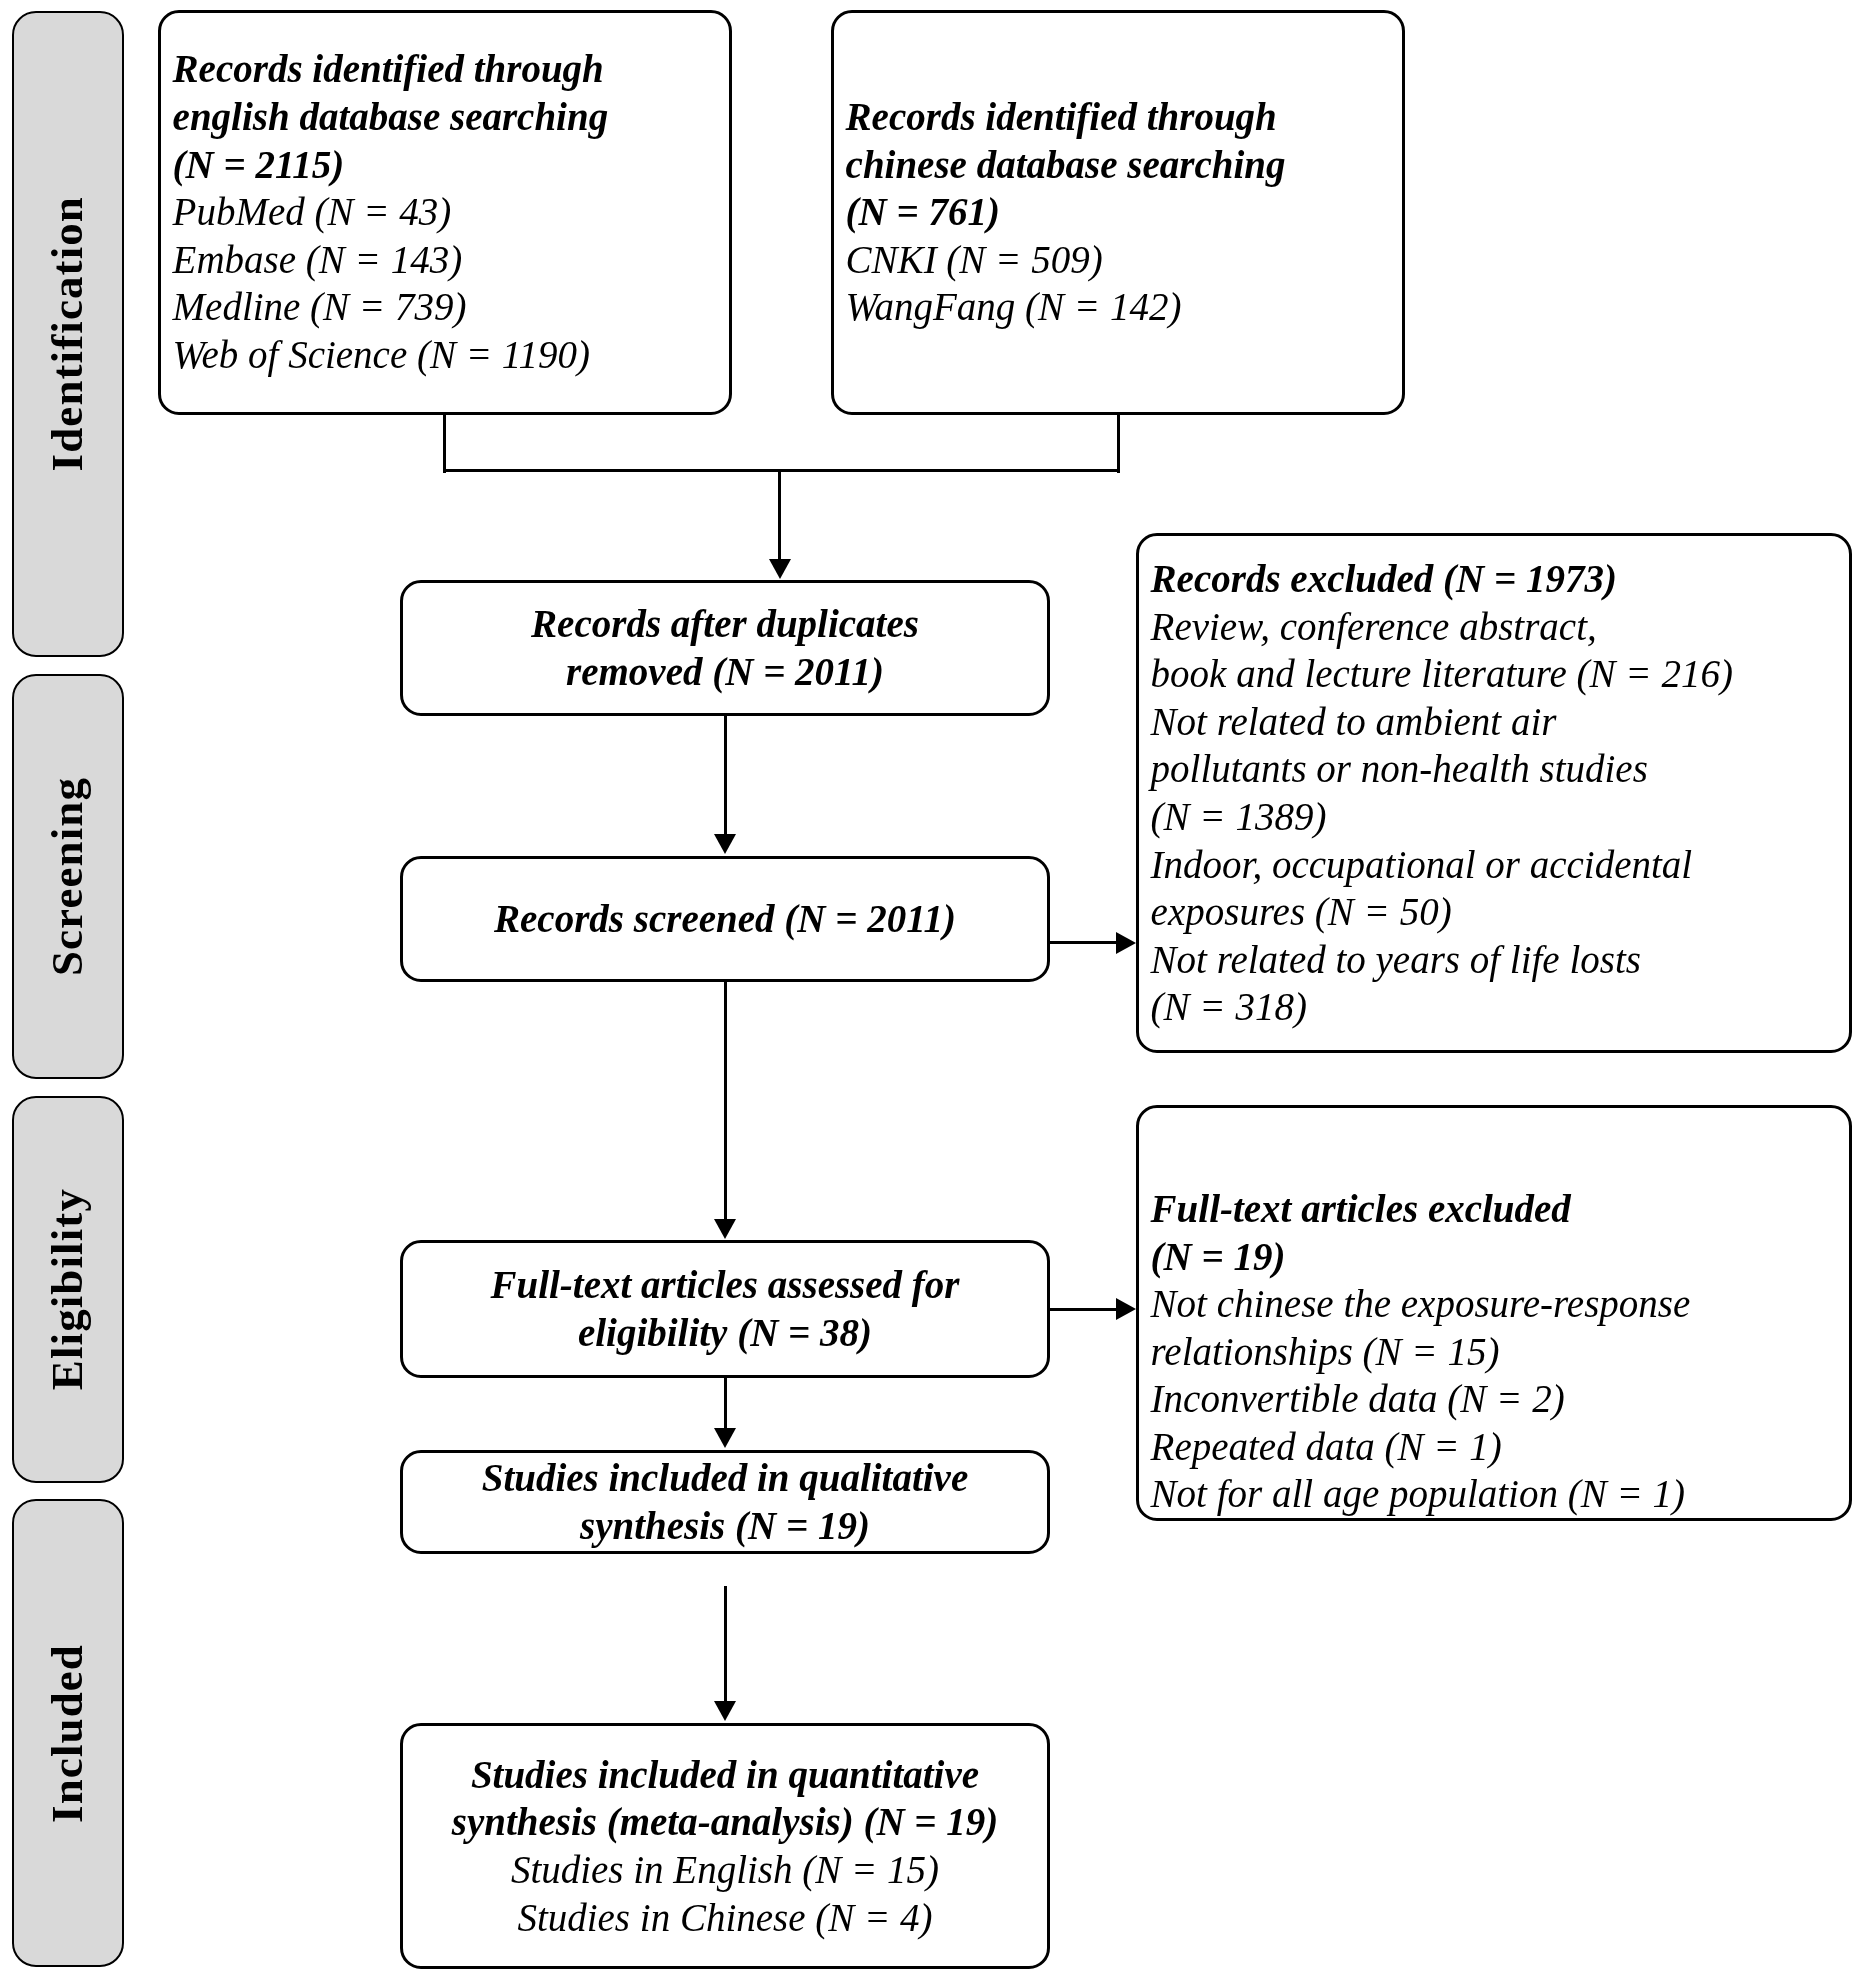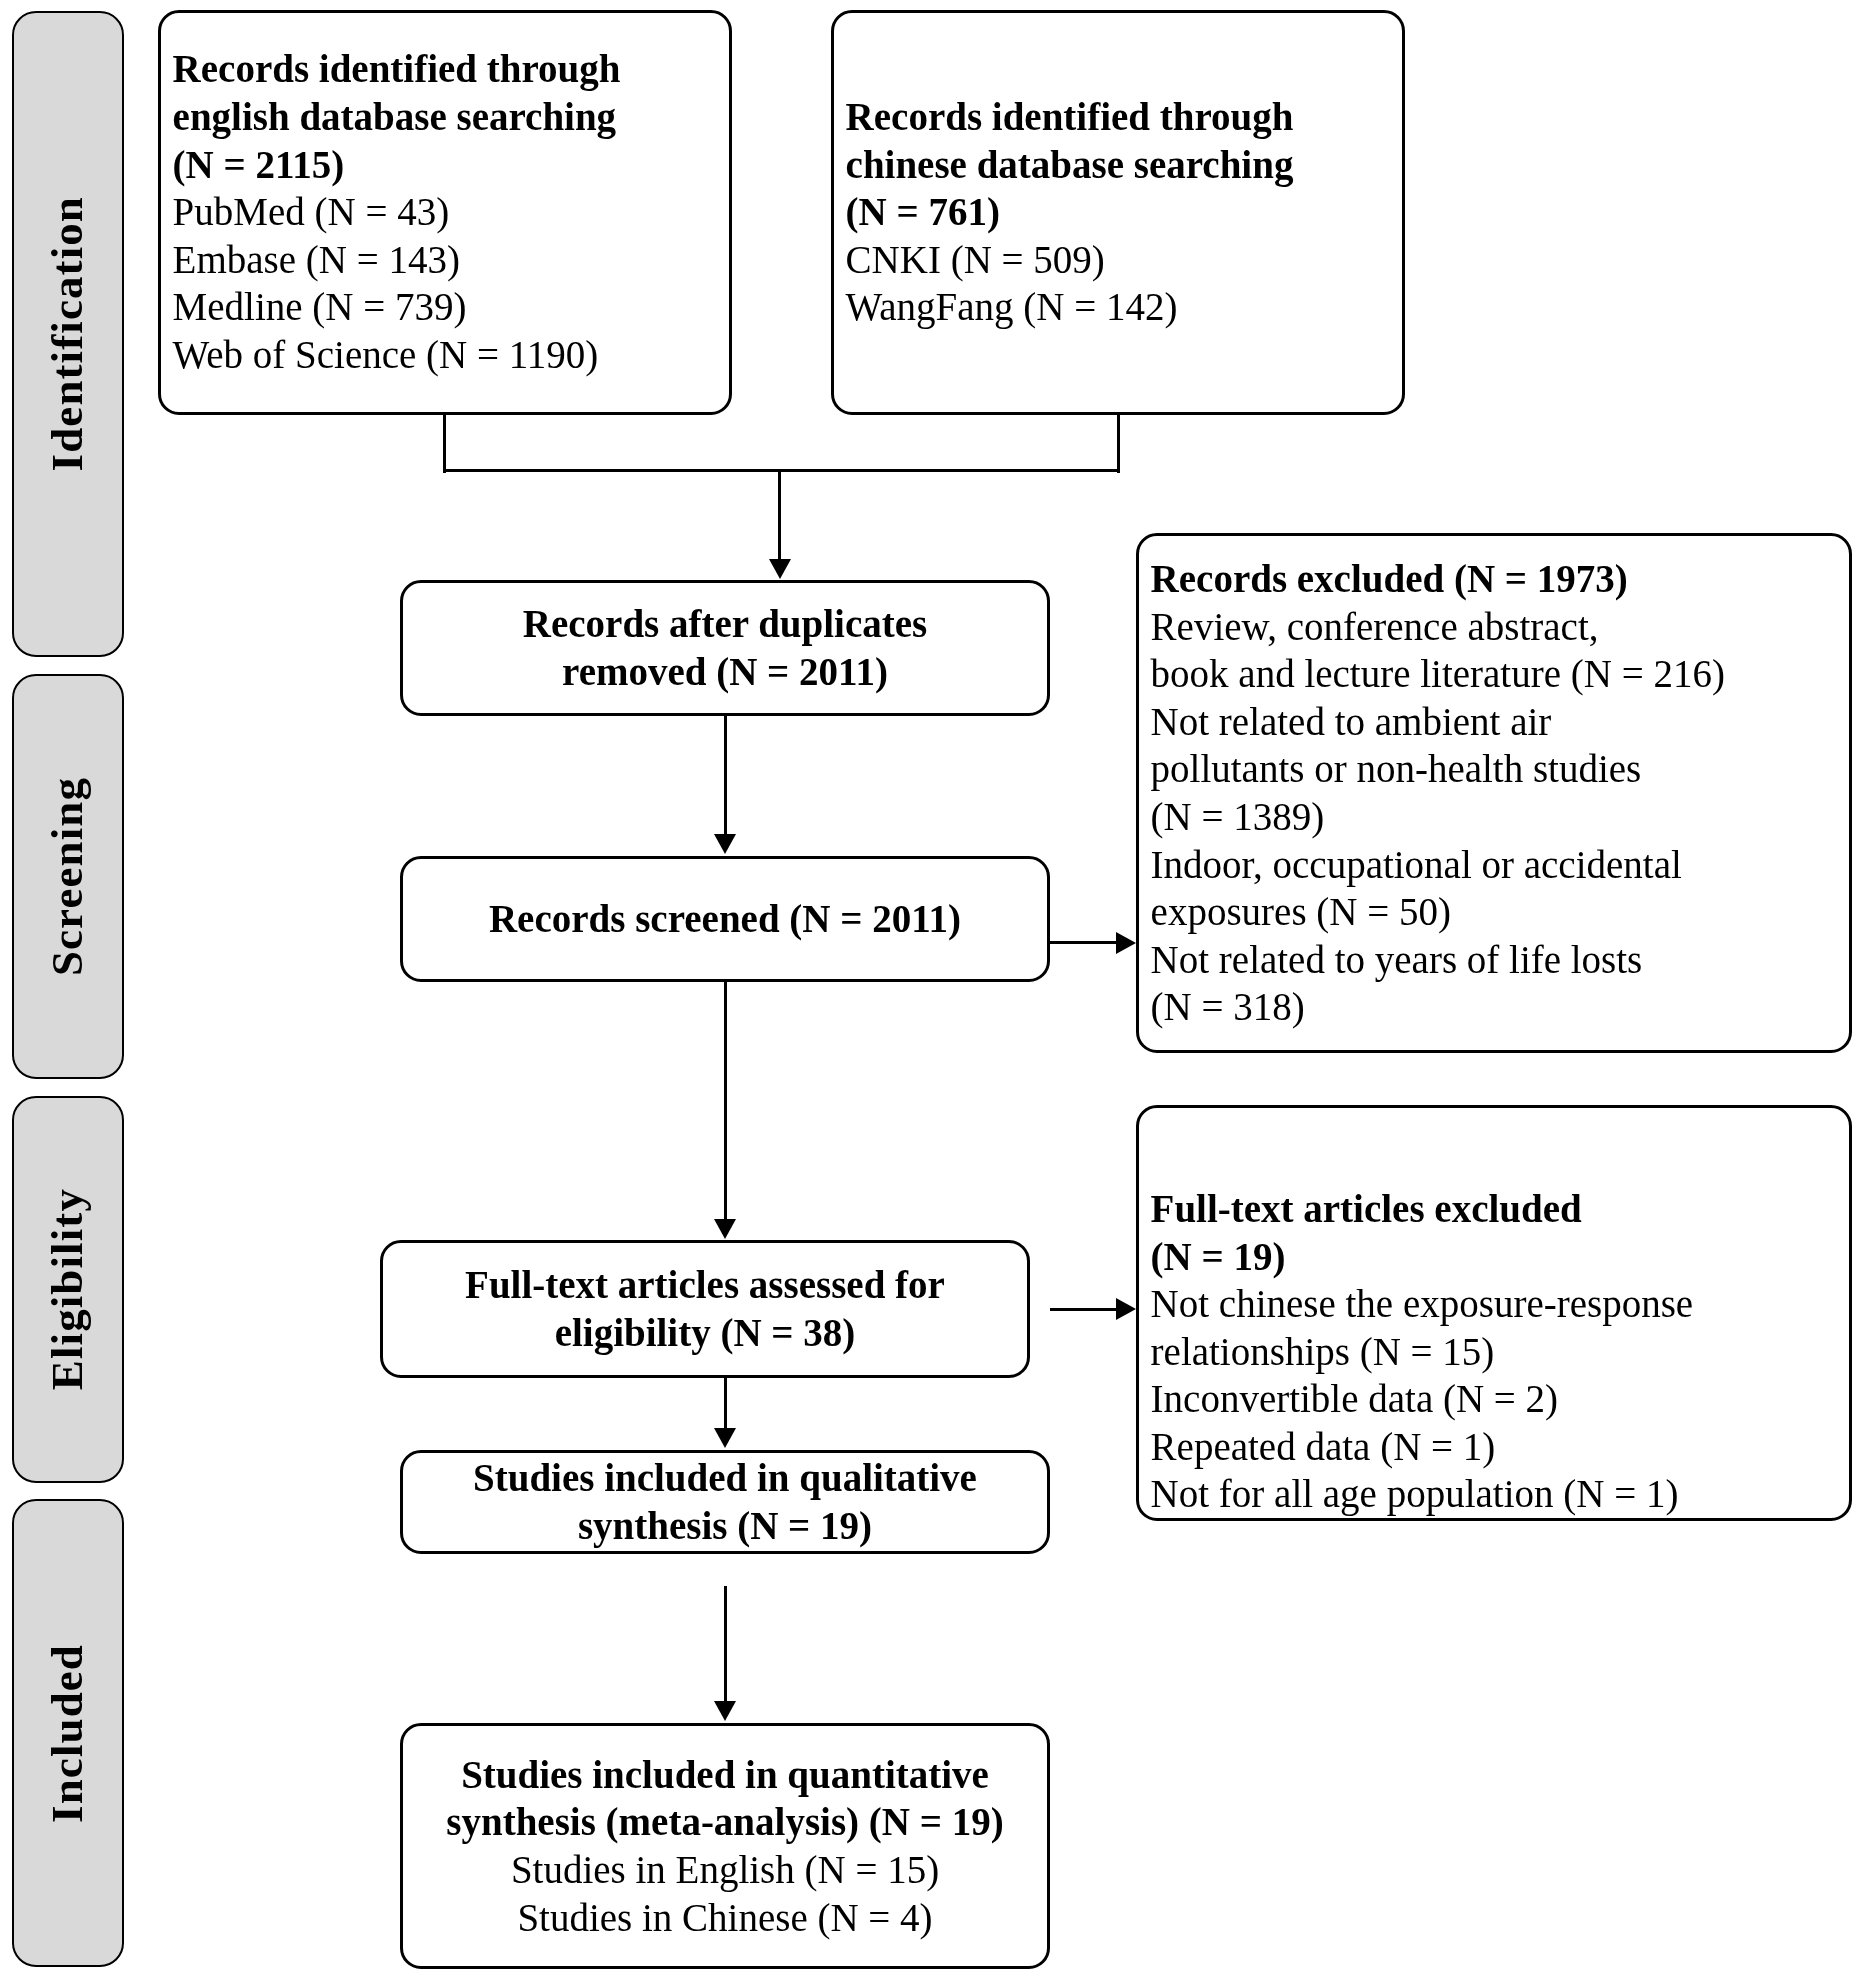--- a/index.html
+++ b/index.html
@@ -55,20 +55,21 @@
   .line {
     font-size: 39px;
     line-height: 1.22;
     white-space: nowrap;
   }
   .line.bold { font-weight: bold; }
 
   .box-inner {
     width: 100%;
     box-sizing: border-box;
+    font-style: italic;
   }
   .box-inner.lpad { padding-left: 11.6px; padding-right: 7.4px; }
 
   
   .vline, .hline {
     position: absolute;
     background: #000000;
   }
   .vline { width: 3.2px; }
   .hline { height: 3.2px; }
@@ -167,21 +168,21 @@
       <div class="line">Indoor, occupational or accidental</div>
       <div class="line">exposures (N = 50)</div>
       <div class="line">Not related to years of life losts</div>
       <div class="line">(N = 318)</div>
     </div>
   </div>
 
   <div class="vline" style="left:724px; top:982px; height:245px;"></div>
   <div class="arrow-down" style="left:714px; top:1219px;"></div>
 
-  <div class="flow-box pad-center" style="left:380px; top:1240px; width:650px; height:138px;">
+  <div class="flow-box pad-center" style="left:400px; top:1240px; width:650px; height:138px;">
     <div class="box-inner">
       <div class="line bold">Full-text articles assessed for</div>
       <div class="line bold">eligibility (N = 38)</div>
     </div>
   </div>
 
   <div class="hline" style="left:1050px; top:1308px; width:68px;"></div>
   <div class="arrow-right" style="left:1116px; top:1298px;"></div>
 
   <div class="flow-box pad-left" style="left:1136px; top:1105px; width:716px; height:416px;justify-content:flex-end;">

